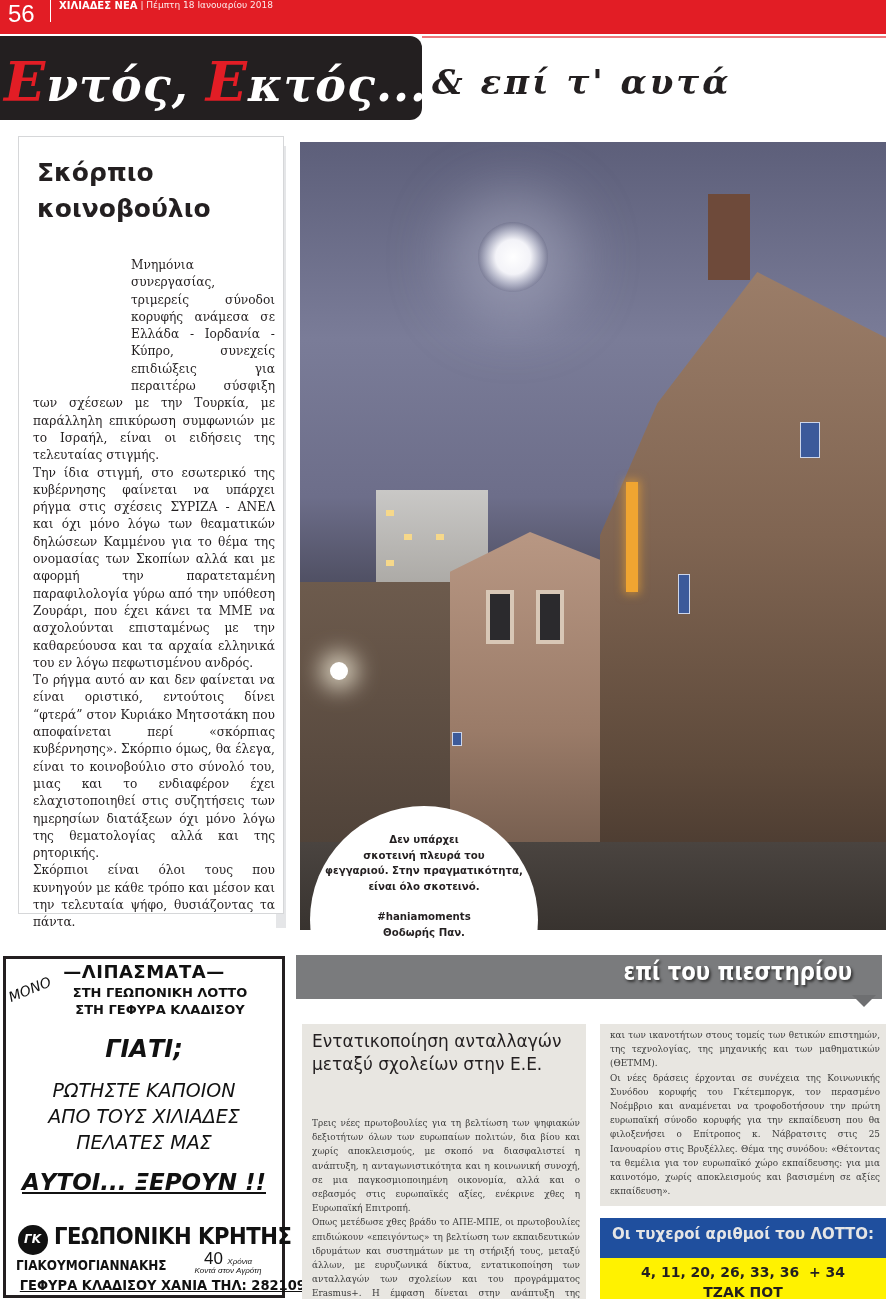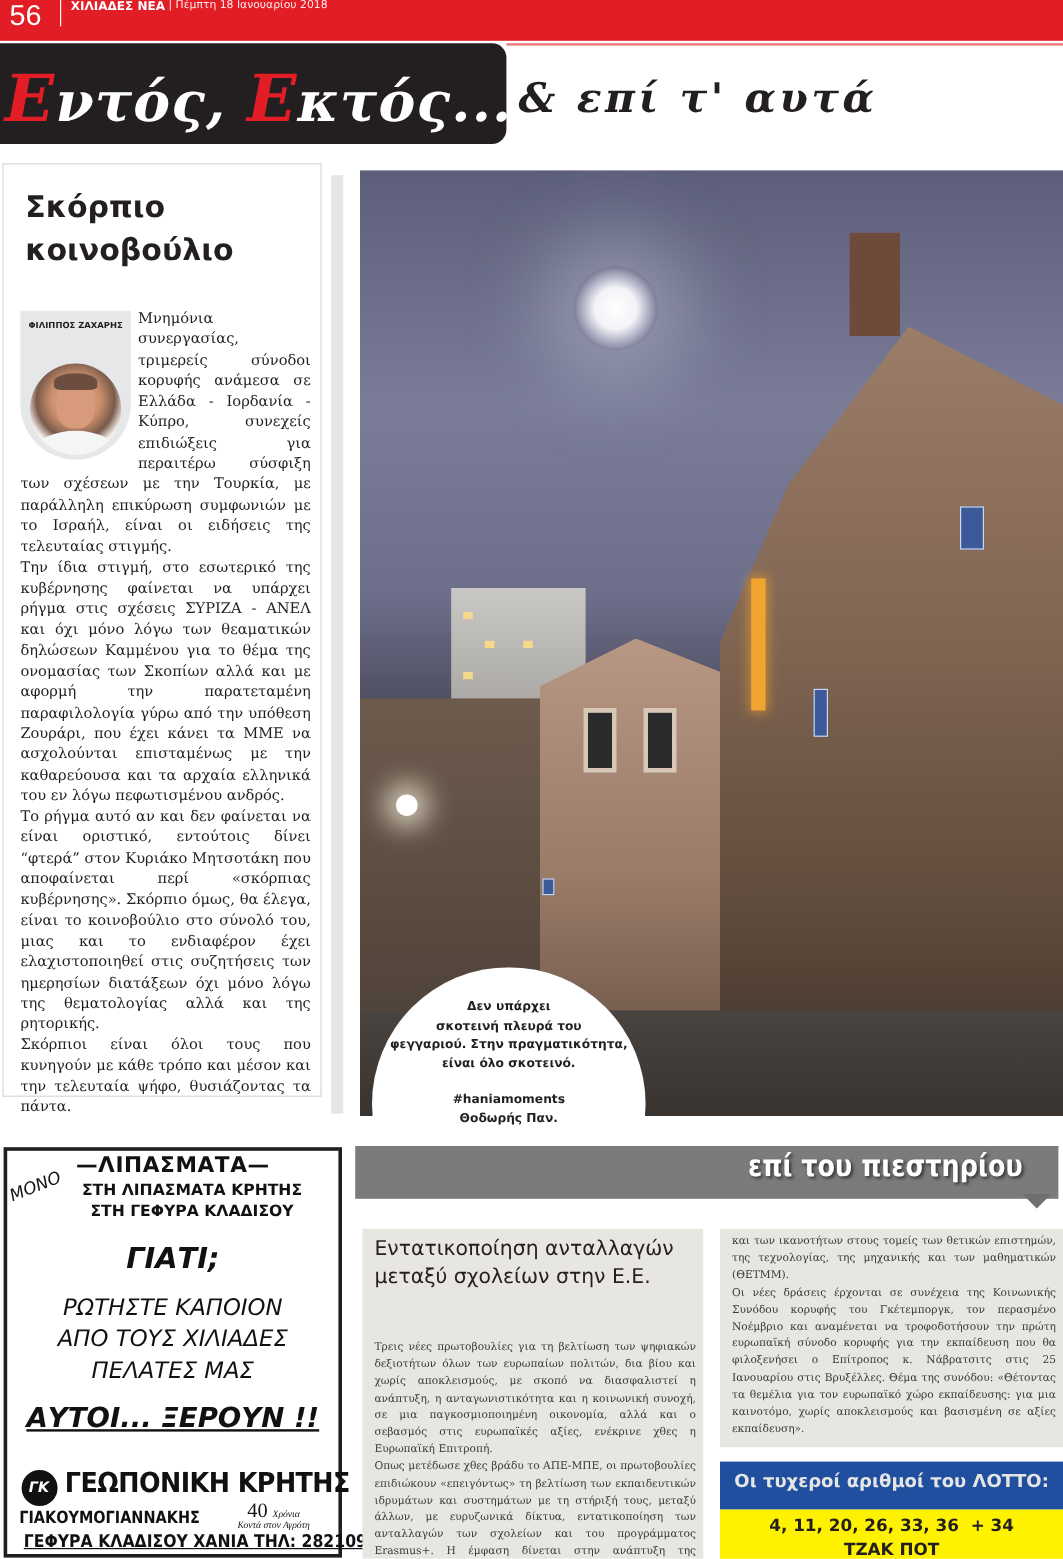--- a/index.html
+++ b/index.html
@@ -15,21 +15,21 @@
   
   .section-header { position: absolute; left: 0; top: 36px; width: 886px; height: 86px; }
   .section-black { position: absolute; left: 0; top: 0; width: 422px; height: 84px; background: #231f20; border-radius: 0 12px 12px 0; }
   .section-title { position: absolute; left: 4px; top: 14px; font-family: "DejaVu Serif", serif; font-style: italic; font-weight: bold; font-size: 46px; color: #fff; letter-spacing: 1px; white-space: nowrap; }
   .section-title .red { color: #e21d25; font-size: 54px; }
   .section-sub { position: absolute; left: 432px; top: 26px; font-family: "DejaVu Serif", serif; font-style: italic; font-weight: bold; font-size: 34px; color: #231f20; letter-spacing: 3px; white-space: nowrap; }
   .section-redline { position: absolute; left: 422px; top: 0; width: 464px; height: 2px; background: #e21d25; opacity: 0.6; }
 
   
   .col-shadow { position: absolute; left: 276px; top: 146px; width: 10px; height: 782px; background: #e5e6e8; }
-  .col-box { position: absolute; left: 2px; top: 136px; width: 266px; height: 778px; background: #fff; border: 1px solid #d6d7d9; }
+  .col-box { position: absolute; left: 18px; top: 136px; width: 266px; height: 778px; background: #fff; border: 1px solid #d6d7d9; }
   .col-title { position: absolute; left: 18px; top: 18px; width: 240px; font-family: "DejaVu Sans", sans-serif; font-weight: bold; font-size: 25px; line-height: 36px; color: #231f20; }
   .author-card { position: absolute; left: 14px; top: 122px; width: 92px; height: 124px; background: #e6e7e8; border-radius: 0 0 46px 46px; }
   .author-name { position: absolute; left: 0; top: 8px; width: 92px; text-align: center; font-family: "DejaVu Sans", sans-serif; font-weight: bold; font-size: 7px; line-height: 9px; color: #231f20; }
   .author-photo { position: absolute; left: 8px; top: 44px; width: 76px; height: 76px; border-radius: 50%; background: radial-gradient(circle at 50% 40%, #e9b795 0%, #c98e6c 35%, #7a5a4a 55%, #f4f1ed 70%); overflow: hidden; }
   .author-photo .face { position: absolute; left: 22px; top: 12px; width: 32px; height: 42px; border-radius: 45% 45% 40% 40%; background: #d79a7a; }
   .author-photo .hair { position: absolute; left: 20px; top: 8px; width: 36px; height: 14px; border-radius: 50% 50% 20% 20%; background: #6b4e40; }
   .author-photo .shirt { position: absolute; left: 6px; top: 56px; width: 64px; height: 30px; border-radius: 50% 50% 0 0; background: #f5f5f5; }
   .col-text { position: absolute; left: 14px; top: 120px; width: 242px; font-family: "DejaVu Serif", serif; font-size: 12.2px; line-height: 17.3px; color: #231f20; text-align: justify; }
   .col-text .float { float: left; width: 98px; height: 130px; }
   .col-text p { margin: 0; }
@@ -66,21 +66,21 @@
   .ad-where2 { top: 43px; left: 34px; width: 240px; font-weight: bold; font-size: 13px; }
   .ad-why { top: 76px; font-weight: bold; font-style: italic; font-size: 24px; }
   .ad-ask1 { top: 120px; font-style: italic; font-size: 19px; }
   .ad-ask2 { top: 146px; font-style: italic; font-size: 19px; }
   .ad-ask3 { top: 172px; font-style: italic; font-size: 19px; }
   .ad-know { top: 210px; font-weight: bold; font-style: italic; font-size: 23px; text-decoration: underline; }
   .ad-logo { position: absolute; left: 12px; top: 266px; width: 30px; height: 30px; border-radius: 50%; background: #111; }
   .ad-logo span { position: absolute; left: 6px; top: 7px; color: #fff; font-family: "DejaVu Sans", sans-serif; font-weight: bold; font-style: italic; font-size: 12px; }
   .ad-brand { position: absolute; left: 48px; top: 264px; font-family: "DejaVu Sans", sans-serif; font-weight: bold; font-size: 23px; color: #111; letter-spacing: -0.5px; transform: scaleX(0.92); transform-origin: left; white-space: nowrap; }
   .ad-owner { position: absolute; left: 10px; top: 298px; font-family: "DejaVu Sans", sans-serif; font-weight: bold; font-size: 14px; color: #111; transform: scaleX(0.86); transform-origin: left; white-space: nowrap; }
-  .ad-years { position: absolute; left: 172px; top: 290px; font-family: Liberation Serif, serif; color: #111; text-align: center; width: 100px; }
+  .ad-years { position: absolute; left: 172px; top: 290px; font-family: Liberation Sans, sans-serif; color: #111; text-align: center; width: 100px; }
   .ad-years .n { font-size: 17px; }
   .ad-years .y { font-size: 8px; font-style: italic; }
   .ad-years .t { font-size: 8px; font-style: italic; display: block; margin-top: -3px; }
   .ad-contact { position: absolute; left: 0; top: 318px; width: 276px; text-align: center; font-family: "DejaVu Sans", sans-serif; font-weight: bold; font-size: 14.5px; color: #111; text-decoration: underline; transform: scaleX(0.9); white-space: nowrap; }
 
   
   .press-banner { position: absolute; left: 296px; top: 955px; width: 586px; height: 44px; background: #7a7b7d; }
   .press-title { position: absolute; right: 30px; top: 2px; font-family: "DejaVu Sans", sans-serif; font-weight: bold; font-size: 25px; color: #fff; text-shadow: 2px 2px 3px #333; transform: scaleX(0.85); transform-origin: right; white-space: nowrap; }
   .press-arrow { position: absolute; left: 852px; top: 995px; width: 0; height: 0; border-left: 12px solid transparent; border-right: 12px solid transparent; border-top: 12px solid #6e6f71; }
 
@@ -115,28 +115,20 @@
     <div class="section-title">
       <span class="red">Ε</span><span>ντός, </span><span class="red">Ε</span><span>κτός...</span>
     </div>
   </div>
   <div class="section-sub">&amp; επί τ' αυτά</div>
 </div>
 
 <div class="col-shadow"></div>
 <div class="col-box">
   <div class="col-title">Σκόρπιο κοινοβούλιο</div>
-  <div class="author-card">
-    <div class="author-name">ΦΙΛΙΠΠΟΣ ΖΑΧΑΡΗΣ</div>
-    <div class="author-photo">
-      <div class="shirt"></div>
-      <div class="face"></div>
-      <div class="hair"></div>
-    </div>
-  </div>
   <div class="col-text">
     <div class="float"></div>
     <p>Μνημόνια συνεργασίας, τριμερείς σύνοδοι κορυφής ανάμεσα σε Ελλάδα - Ιορδανία - Κύπρο, συνεχείς επιδιώξεις για περαιτέρω σύσφιξη των σχέσεων με την Τουρκία, με παράλληλη επικύρωση συμφωνιών με το Ισραήλ, είναι οι ειδήσεις της τελευταίας στιγμής.</p>
     <p>Την ίδια στιγμή, στο εσωτερικό της κυβέρνησης φαίνεται να υπάρχει ρήγμα στις σχέσεις ΣΥΡΙΖΑ - ΑΝΕΛ και όχι μόνο λόγω των θεαματικών δηλώσεων Καμμένου για το θέμα της ονομασίας των Σκοπίων αλλά και με αφορμή την παρατεταμένη παραφιλολογία γύρω από την υπόθεση Ζουράρι, που έχει κάνει τα ΜΜΕ να ασχολούνται επισταμένως με την καθαρεύουσα και τα αρχαία ελληνικά του εν λόγω πεφωτισμένου ανδρός.</p>
     <p>Το ρήγμα αυτό αν και δεν φαίνεται να είναι οριστικό, εντούτοις δίνει “φτερά” στον Κυριάκο Μητσοτάκη που αποφαίνεται περί «σκόρπιας κυβέρνησης». Σκόρπιο όμως, θα έλεγα, είναι το κοινοβούλιο στο σύνολό του, μιας και το ενδιαφέρον έχει ελαχιστοποιηθεί στις συζητήσεις των ημερησίων διατάξεων όχι μόνο λόγω της θεματολογίας αλλά και της ρητορικής.</p>
     <p>Σκόρπιοι είναι όλοι τους που κυνηγούν με κάθε τρόπο και μέσον και την τελευταία ψήφο, θυσιάζοντας τα πάντα.</p>
   </div>
 </div>
 
 <div class="photo">
@@ -172,21 +164,21 @@
   <div>φεγγαριού. Στην πραγματικότητα,</div>
   <div>είναι όλο σκοτεινό.</div>
   <div class="gap"></div>
   <div>#haniamoments</div>
   <div>Θοδωρής Παν.</div>
 </div>
 
 <div class="ad-box">
   <div class="ad-line ad-title">—ΛΙΠΑΣΜΑΤΑ—</div>
   <div class="ad-mono">ΜΟΝΟ</div>
-  <div class="ad-line ad-where1">ΣΤΗ ΛΙΠΑΣΜΑΤΑ ΚΡΗΤΗΣ</div>
+  <div class="ad-line ad-where1">ΣΤΗ ΓΕΩΠΟΝΙΚΗ ΛΟΤΤΟ</div>
   <div class="ad-line ad-where2">ΣΤΗ ΓΕΦΥΡΑ ΚΛΑΔΙΣΟΥ</div>
   <div class="ad-line ad-why">ΓΙΑΤΙ;</div>
   <div class="ad-line ad-ask1">ΡΩΤΗΣΤΕ ΚΑΠΟΙΟΝ</div>
   <div class="ad-line ad-ask2">ΑΠΟ ΤΟΥΣ ΧΙΛΙΑΔΕΣ</div>
   <div class="ad-line ad-ask3">ΠΕΛΑΤΕΣ ΜΑΣ</div>
   <div class="ad-line ad-know">ΑΥΤΟΙ... ΞΕΡΟΥΝ !!</div>
   <div class="ad-logo">
       <span>ΓΚ</span>
     </div>
   <div class="ad-brand">ΓΕΩΠΟΝΙΚΗ ΚΡΗΤΗΣ</div>

